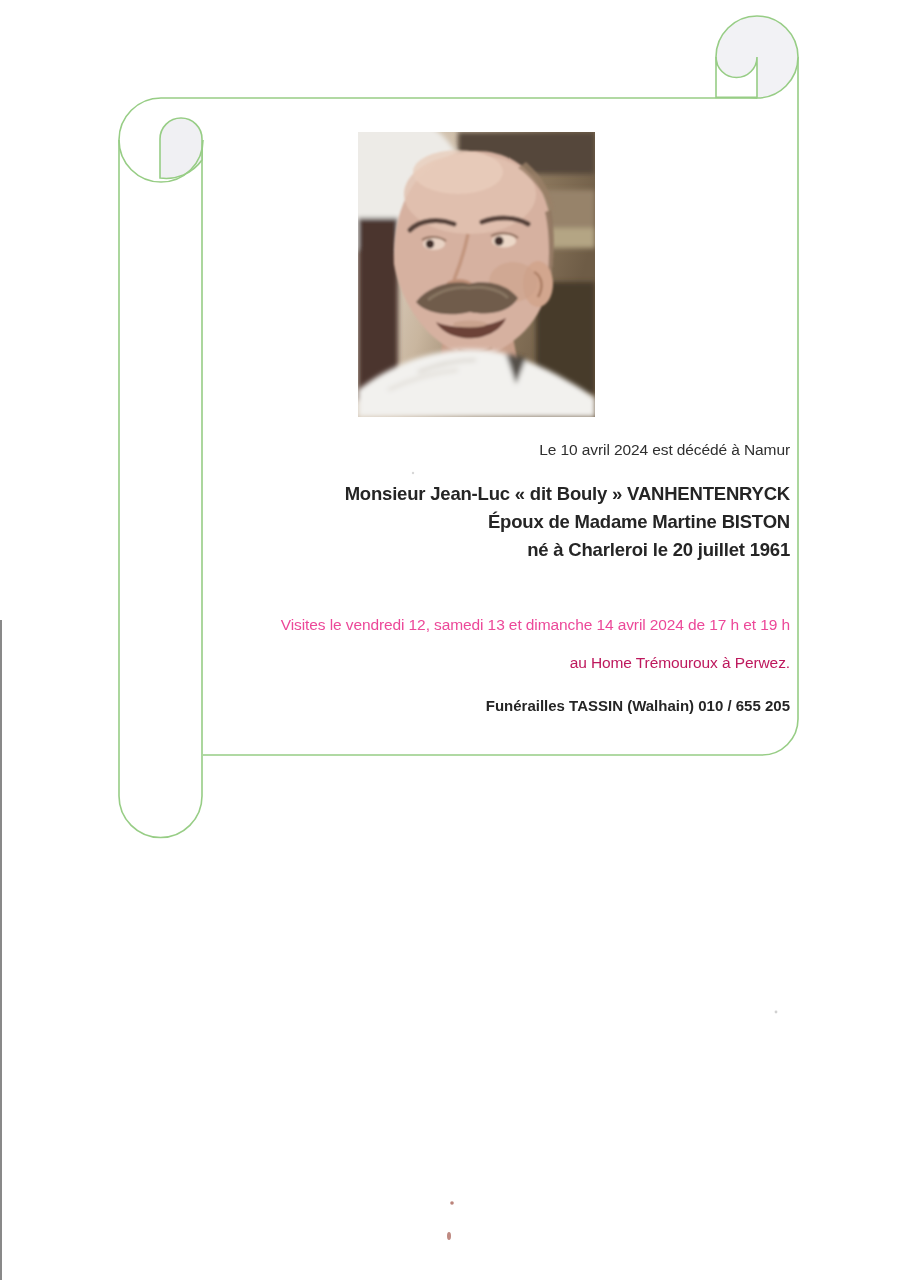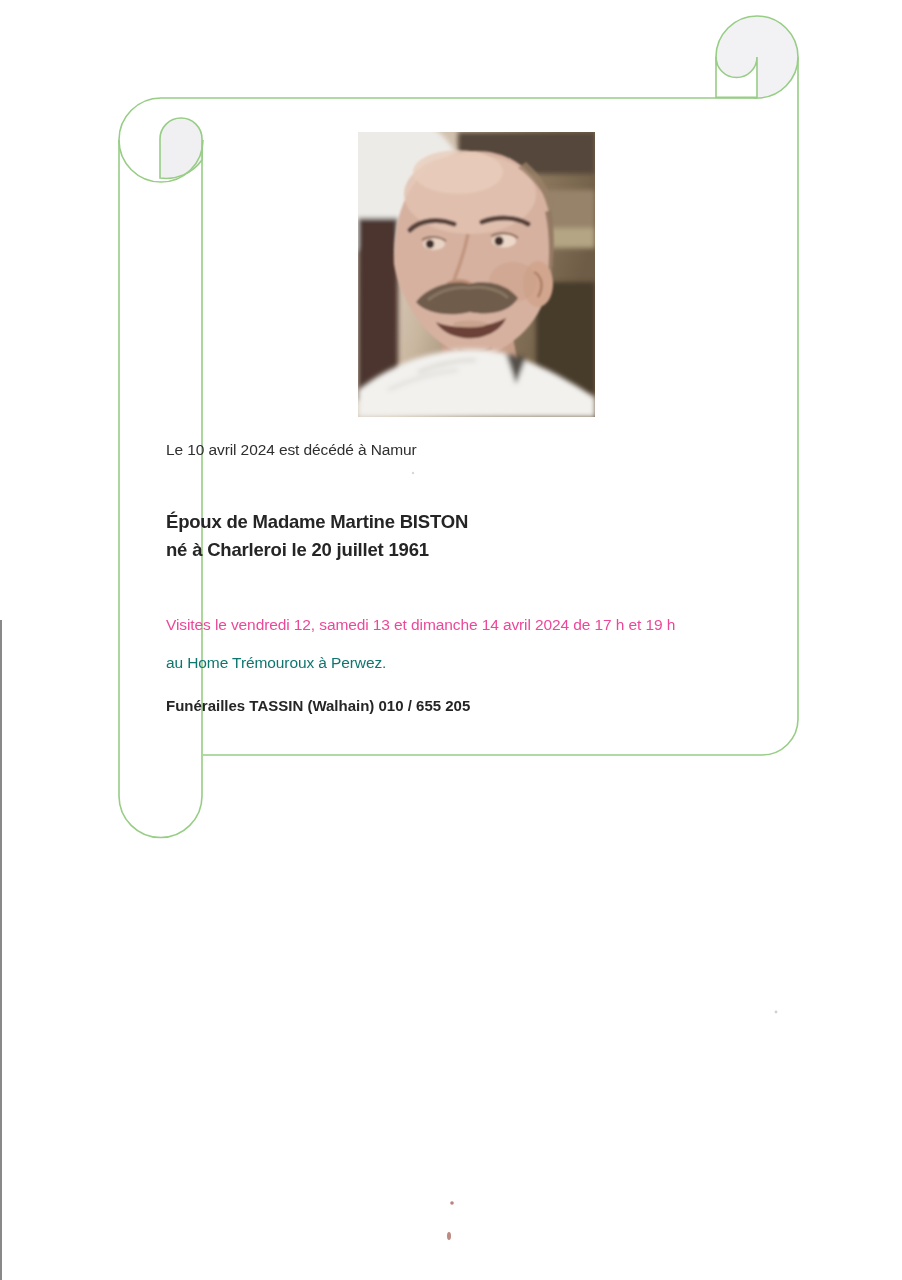--- a/index.html
+++ b/index.html
@@ -25,21 +25,21 @@
   .portrait svg { display: block; }
   .content {
     position: absolute;
     left: 166px; top: 0;
     width: 624px; height: 100%;
   }
   .line {
     position: absolute;
     left: 0;
     width: 100%;
-    text-align: left;
+    text-align: right;
     white-space: nowrap;
     color: #2f2f2f;
     line-height: 1.2;
   }
   .reg  { font-size: 15.5px; letter-spacing: -0.1px; }
   .name { font-size: 18.5px; font-weight: bold; color: #252525; letter-spacing: -0.2px; }
   .bsm  { font-size: 15px; font-weight: bold; color: #252525; }
   .scan-edge {
     position: absolute;
     left: 0; top: 620px;
@@ -130,21 +130,22 @@
         <path d="M 0,285 L 0,258 C 28,236 62,222 98,218 C 124,215 150,220 172,230 C 198,241 220,254 237,266 L 237,285 Z" fill="#f2f1ee"></path>
         <path d="M 148,222 L 158,252 L 168,226 Z" fill="#3a322a" opacity="0.85"></path>
         <path d="M 60,240 C 80,232 100,228 118,228" stroke="#d9d5cf" stroke-width="3" fill="none"></path>
         <path d="M 30,258 C 55,246 80,240 100,238" stroke="#dfdbd5" stroke-width="3" fill="none"></path>
       </g>
     </svg>
   </div>
 
   <div class="content">
     <div class="line reg" style="top: 441px; color: rgb(47, 47, 47);">Le 10 avril 2024 est décédé à Namur</div>
+    <div class="line name" style="top:483px">Monsieur Jean-Luc « dit Bouly » VANHENTENRYCK</div>
     <div class="line name" style="top:511px">Époux de Madame Martine BISTON</div>
     <div class="line name" style="top:539px">né à Charleroi le 20 juillet 1961</div>
     <div class="line reg" style="top: 616px; color: #ec4899;">Visites le vendredi 12, samedi 13 et dimanche 14 avril 2024 de 17 h et 19 h</div>
-    <div class="line reg" style="top: 654px; color: #0f766e;">au Home Trémouroux à Perwez.</div>
+    <div class="line reg" style="top: 654px; color: #be185d;">au Home Trémouroux à Perwez.</div>
     <div class="line bsm" style="top:697px">Funérailles TASSIN (Walhain) 010 / 655 205</div>
   </div>
 
   <div class="scan-edge"></div>
 </div>
 
 </body></html>

